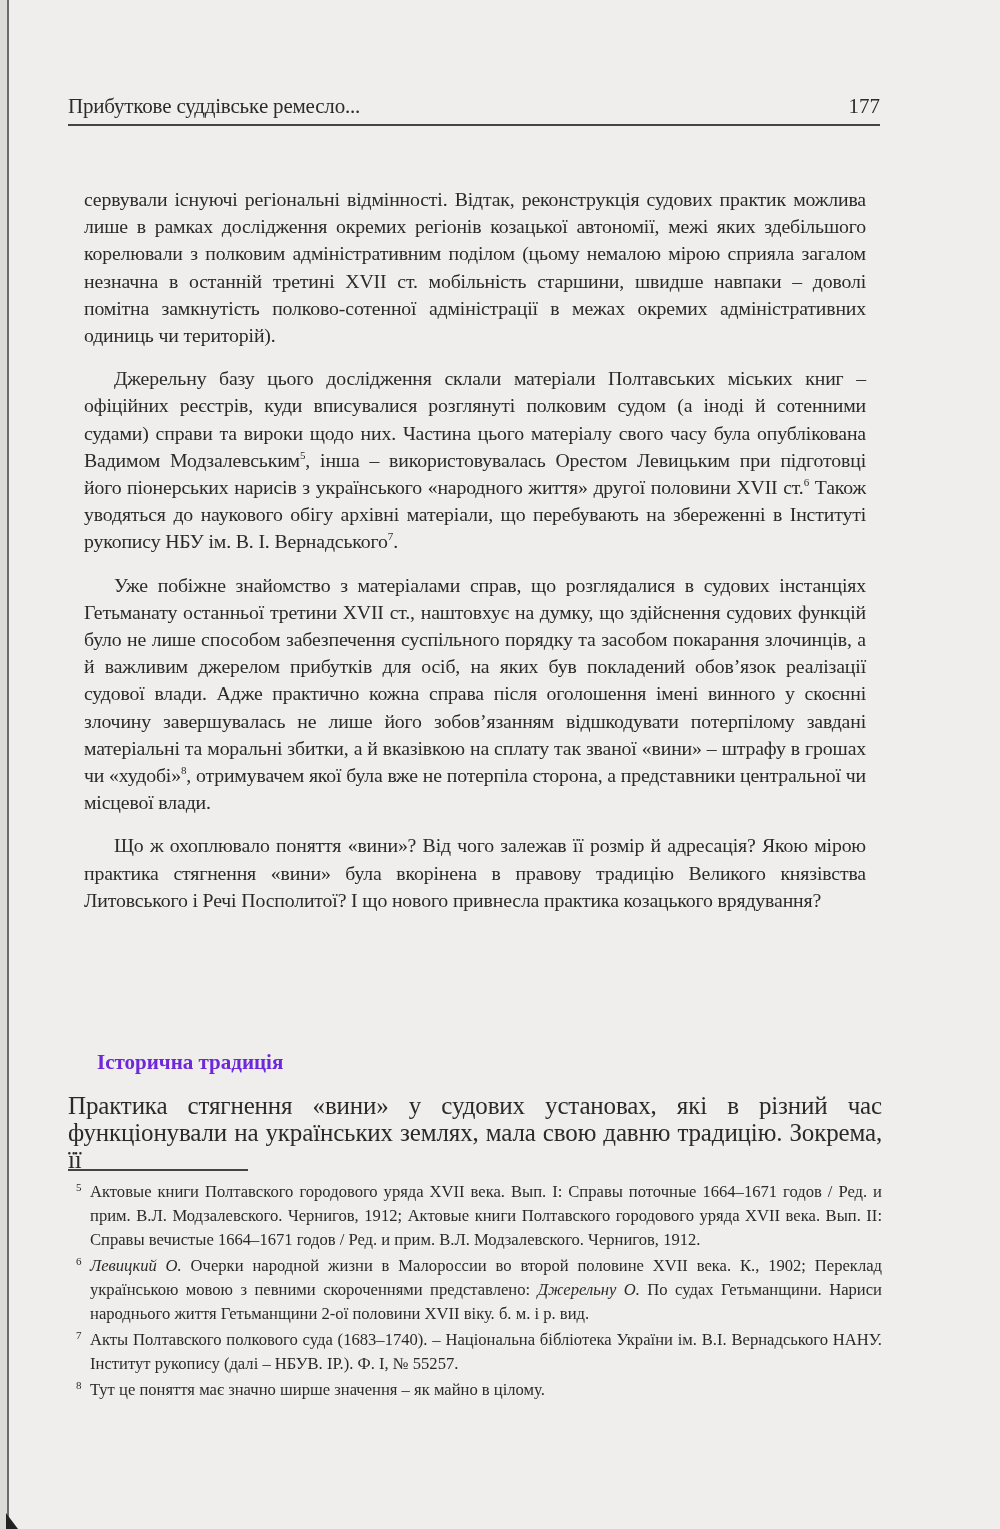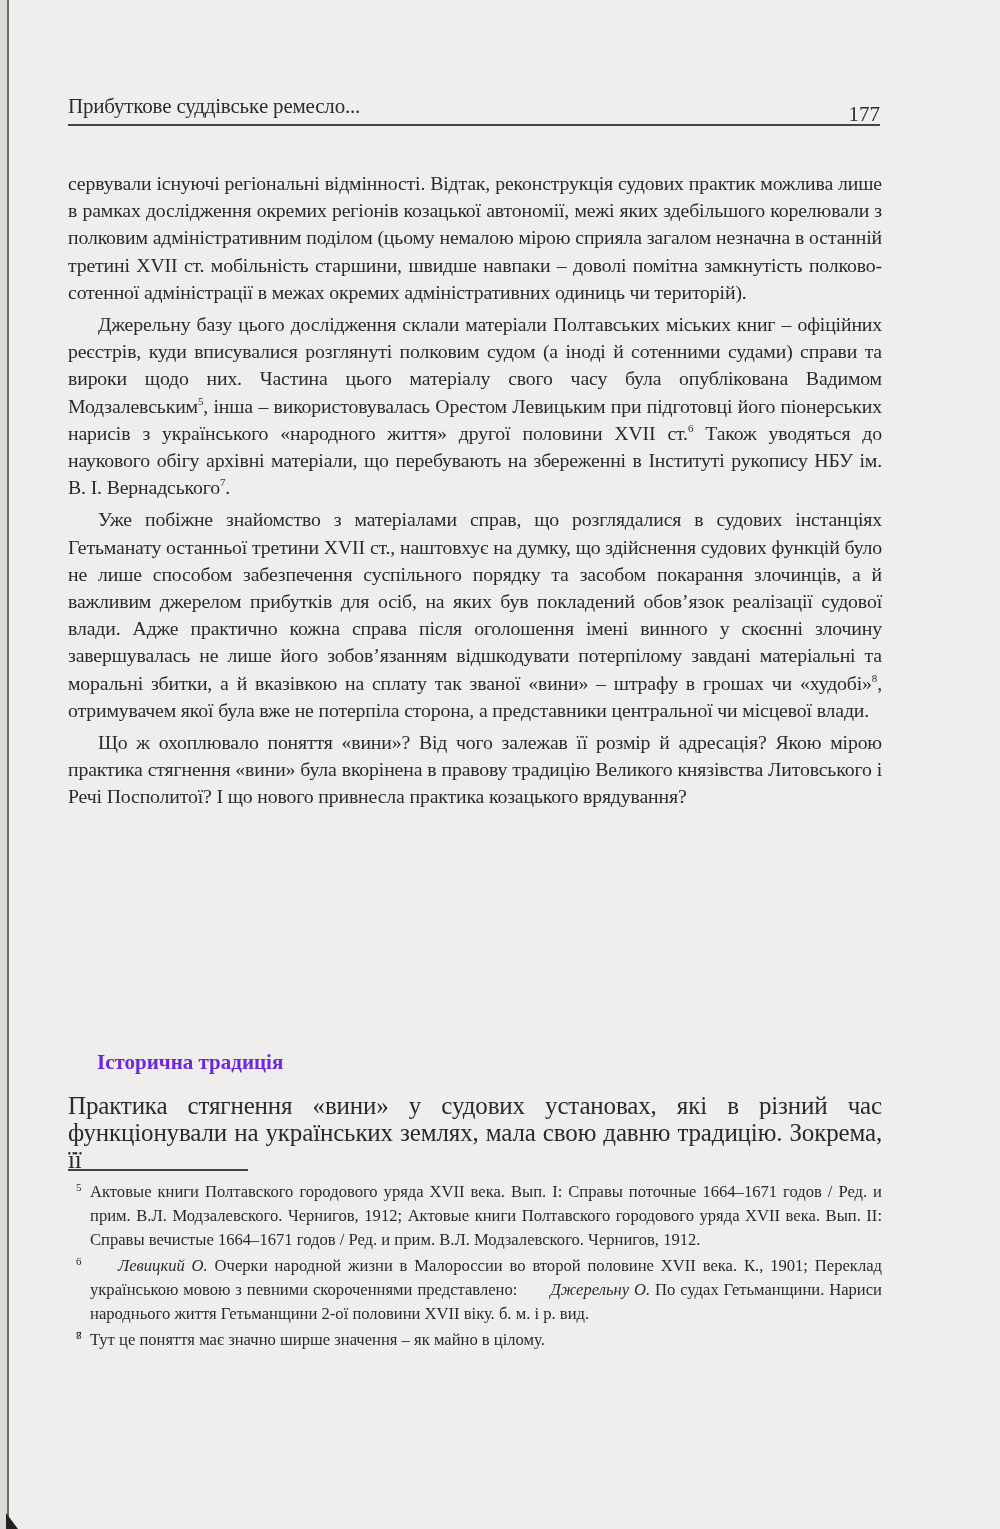--- a/index.html
+++ b/index.html
@@ -23,33 +23,33 @@
     border-left: 12px solid #222; border-top: 16px solid transparent;
   }
   .header {
     position: absolute; left: 68px; top: 94px; width: 812px; height: 32px; text-align: center;
   }
   .running-title {
     position: absolute; left: 0; top: 0;
     font-size: 21px; letter-spacing: -0.2px; color: #2b2b2b;
   }
   .page-number {
-    position: absolute; right: 0; top: 8px;
+    position: absolute; right: 0; top: 0;
     font-size: 21px; color: #2b2b2b;
   }
   .header-rule {
     position: absolute; left: 0; right: 0; top: 30px; height: 2px;
     background: #444;
   }
   .body-text {
     position: absolute; left: 68px; top: 170px; width: 814px;
     font-size: 19.8px; line-height: 27.2px; text-align: justify;
     letter-spacing: -0.15px;
   }
-  .para { margin: 0; text-indent: 30px; text-align: justify; text-align-last: left; }
+  .para { margin: 16px; text-indent: 30px; text-align: justify; text-align-last: left; }
   .para + .para { margin-top: 5px; }
   sup { font-size: 11px; line-height: 0; vertical-align: super; }
   .section-heading {
     position: absolute; left: 97px; top: 1050px;
     font-size: 21px; font-weight: bold; color: #6d28d9;
   }
   .section-para {
     position: absolute; left: 68px; top: 1092px; width: 814px;
     font-size: 25px; line-height: 27.2px; text-align: justify; text-align-last: justify;
     letter-spacing: -0.15px;
@@ -58,21 +58,21 @@
     position: absolute; left: 68px; top: 1169px; width: 180px; height: 2px;
     background: #444;
   }
   .footnotes {
     position: absolute; left: 68px; top: 1180px; width: 814px;
     font-size: 16.6px; line-height: 24px; color: #2a2a2a;
   }
   .fn { position: relative; padding-left: 22px; margin: 0; text-align: justify; text-align-last: left; }
   .fn + .fn { margin-top: 2px; }
   .fn-num { position: absolute; left: 8px; top: -5px; font-size: 11px; }
-  .it { font-style: italic; margin-left: 28px; }
+  .it { font-style: italic; }
 </style>
 </head>
 <body>
 
 <div class="page-edge-shade"></div>
 <div class="page-edge"></div>
 <div class="corner"></div>
 
 <div class="header">
   <span class="running-title">Прибутковe суддівськe ремесло...</span>
@@ -86,16 +86,16 @@
     <p class="para"><span>Уже побіжне знайомство з матеріалами справ, що розглядалися в судових інстанціях Гетьманату останньої третини XVII ст., наштовхує на думку, що здійснення судових функцій було не лише способом забезпечення суспільного порядку та засобом покарання злочинців, а й важливим джерелом прибутків для осіб, на яких був покладений обов’язок реалізації судової влади. Адже практично кожна справа після оголошення імені винного у скоєнні злочину завершувалась не лише його зобов’язанням відшкодувати потерпілому завдані матеріальні та моральні збитки, а й вказівкою на сплату так званої «вини» – штрафу в грошах чи «худобі»</span><sup>8</sup><span>, отримувачем якої була вже не потерпіла сторона, а представники центральної чи місцевої влади.</span></p>
     <p class="para"><span>Що ж охоплювало поняття «вини»? Від чого залежав її розмір й адресація? Якою мірою практика стягнення «вини» була вкорінена в правову традицію Великого князівства Литовського і Речі Посполитої? І що нового привнесла практика козацького врядування?</span></p>
   </div>
 
 <div class="section-heading">Історична традиція</div>
 <div class="section-para">Практика стягнення «вини» у судових установах, які в різний час функціонували на українських землях, мала свою давню традицію. Зокрема, її</div>
 
 <div class="footnote-rule"></div>
 <div class="footnotes" id="footnotes">
     <p class="fn"><span class="fn-num">5</span><span>Актовые книги Полтавского городового уряда XVII века. Вып. I: Справы поточные 1664–1671 годов / Ред. и прим. В.Л. Модзалевского. Чернигов, 1912; Актовые книги Полтавского городового уряда XVII века. Вып. II: Справы вечистые 1664–1671 годов / Ред. и прим. В.Л. Модзалевского. Чернигов, 1912.</span></p>
-    <p class="fn"><span class="fn-num">6</span><span class="it">Левицкий О.</span><span> Очерки народной жизни в Малороссии во второй половине XVII века. К., 1901; Переклад українською мовою з певними скороченнями представлено: </span><span class="it">Джерельну О.</span><span> По судах Гетьманщини. Нариси народнього життя Гетьманщини 2-ої половини XVII віку. б. м. і р. вид.</span></p>
-    <p class="fn"><span class="fn-num">7</span></p>
+    <p class="fn"><span class="fn-num">6</span><span class="it">Левицкий О.</span><span> Очерки народной жизни в Малороссии во второй половине XVII века. К., 1902; Переклад українською мовою з певними скороченнями представлено: </span><span class="it">Джерельну О.</span><span> По судах Гетьманщини. Нариси народнього життя Гетьманщини 2-ої половини XVII віку. б. м. і р. вид.</span></p>
+    <p class="fn"><span class="fn-num">7</span><span>Акты Полтавского полкового суда (1683–1740). – Національна бібліотека України ім. В.І. Вернадського НАНУ. Інститут рукопису (далі – НБУВ. ІР.). Ф. І, № 55257.</span></p>
     <p class="fn"><span class="fn-num">8</span><span>Тут це поняття має значно ширше значення – як майно в цілому.</span></p>
   </div>
 
 </body></html>

